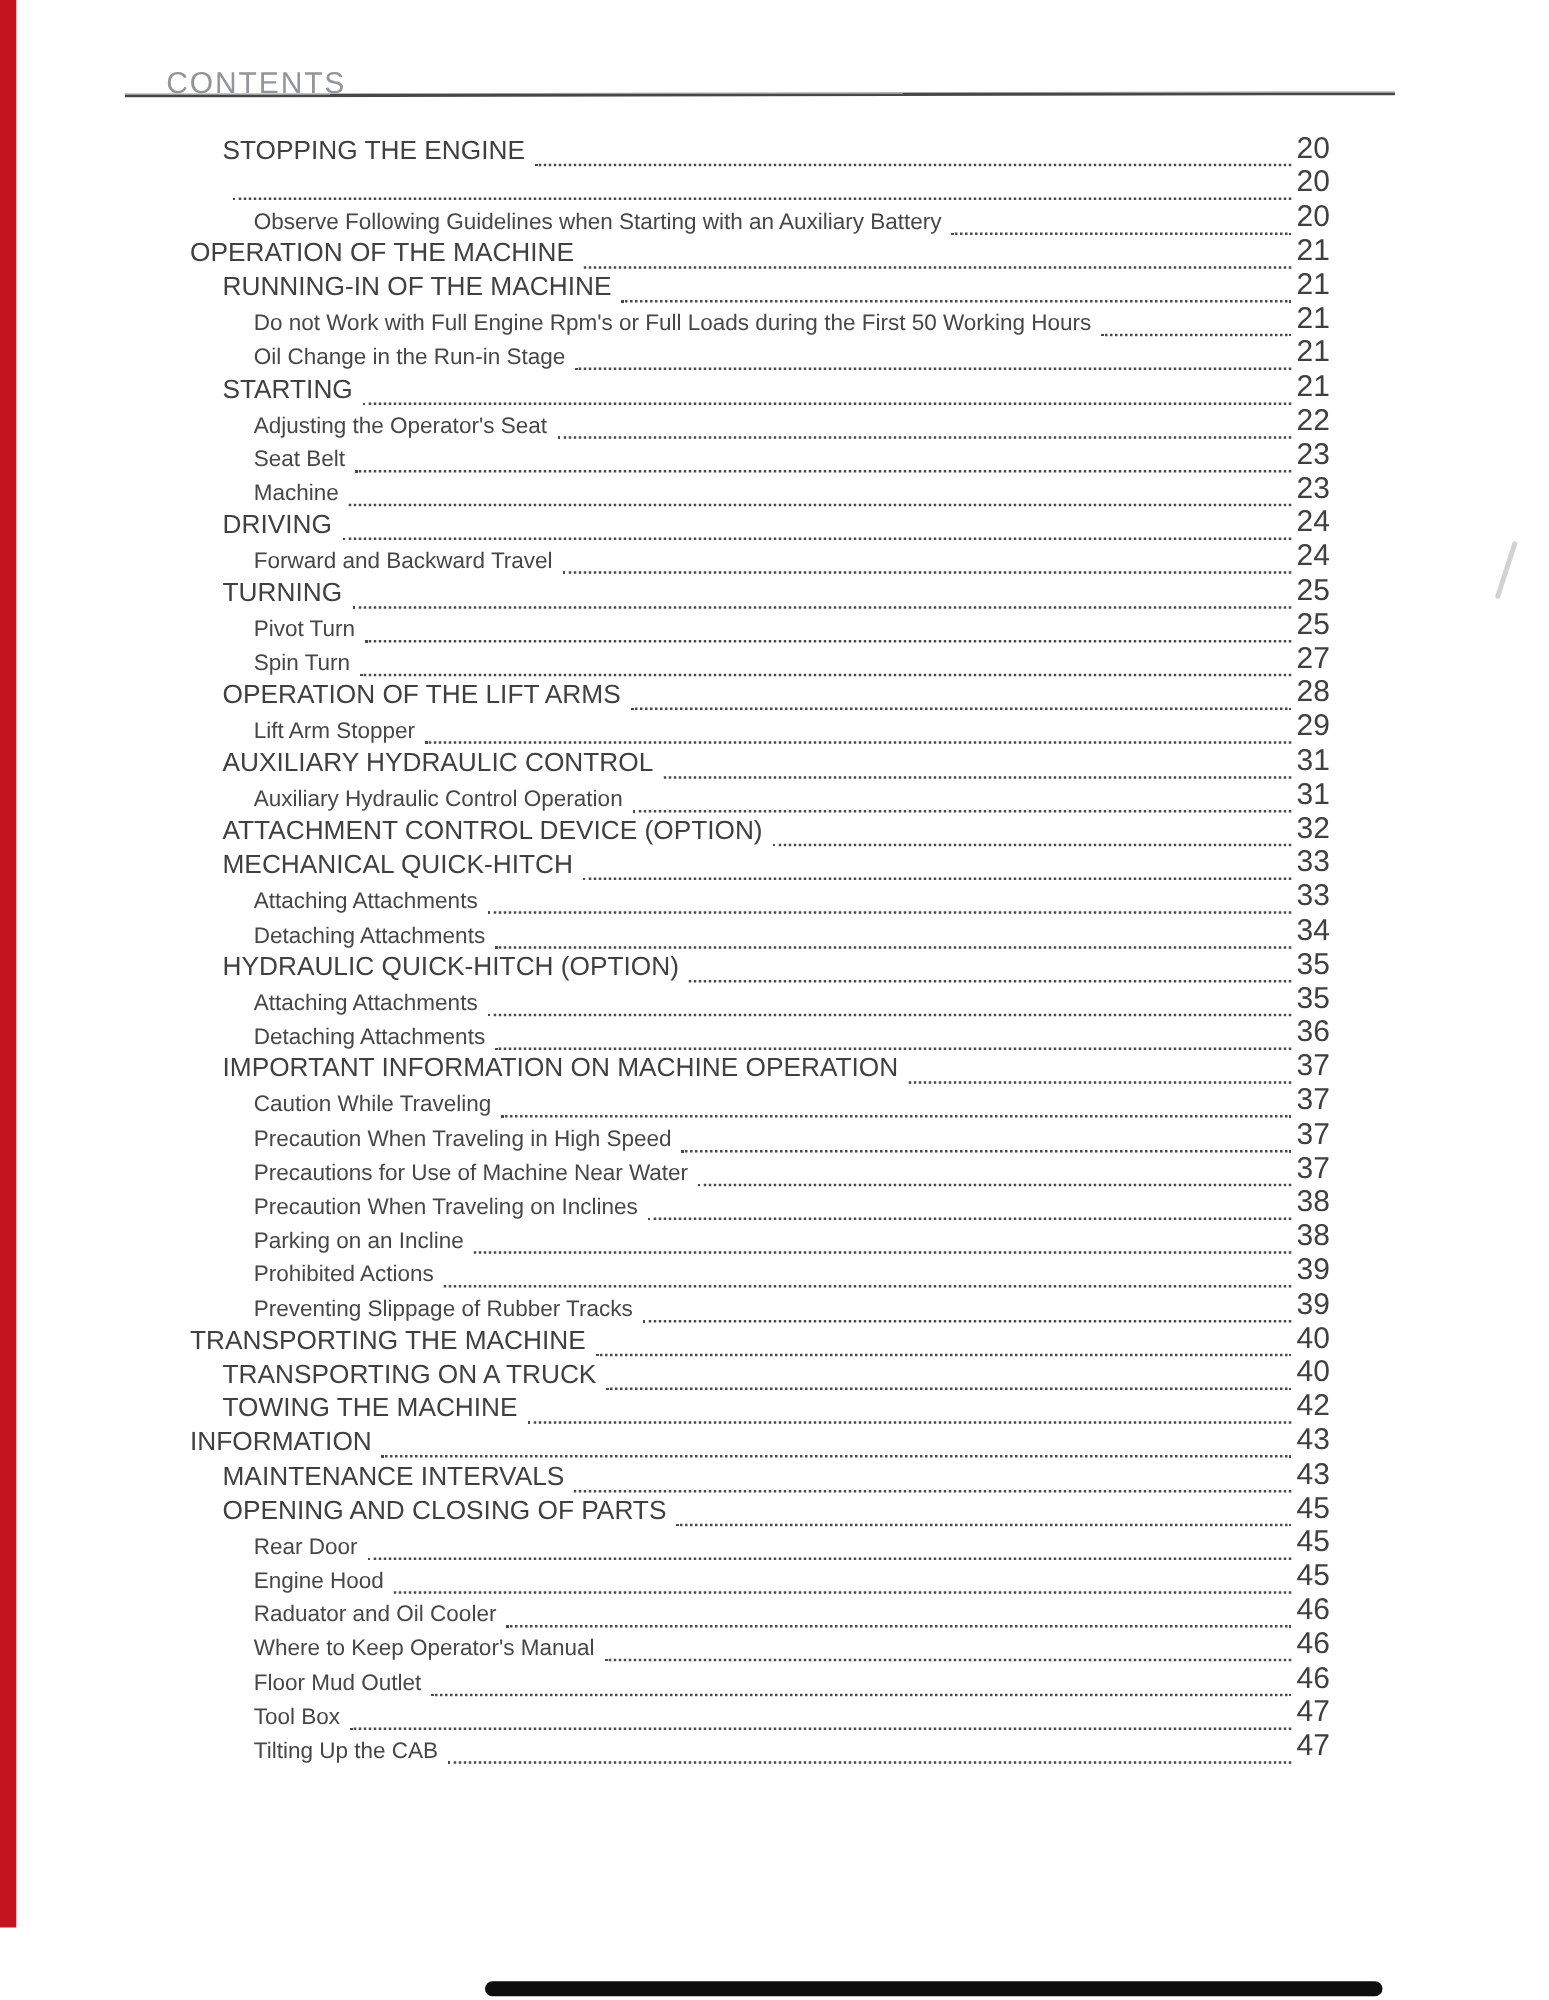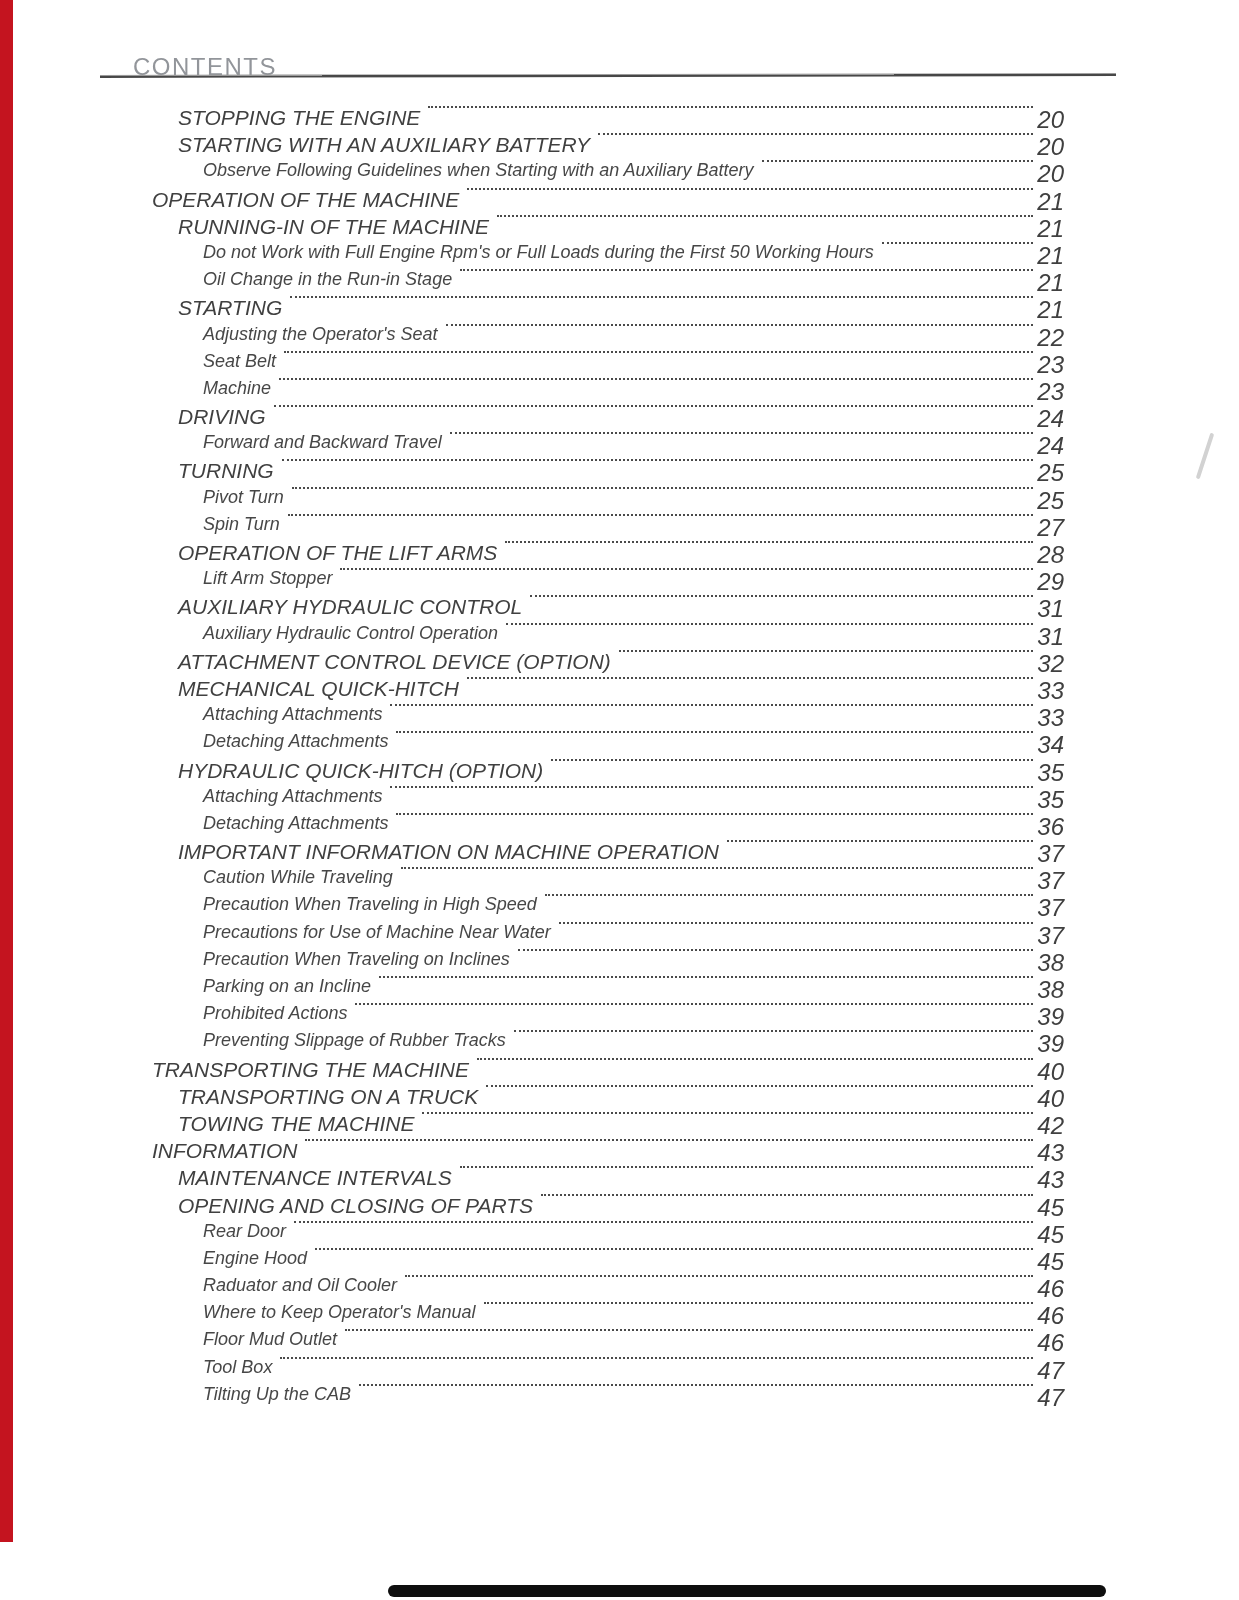--- a/index.html
+++ b/index.html
@@ -56,26 +56,25 @@
     transform:rotate(-0.1deg);
   }
   .toc{
     position:absolute;left:152px;top:106px;
     width:912px;
   }
   .section{margin-top:0;}
   .section + .section{margin-top:0;}
   .row{
     display:flex;
-    align-items:flex-start;
+    align-items:flex-end;
     height:27.2px;
     white-space:nowrap;
     font-size:21px;
     color:var(--text);
-    font-style:italic;
   }
   .row.l2{padding-left:26px;}
   .row.l3{
     padding-left:51px;
     font-size:18px;
     color:var(--sub);
   }
   .title{flex:0 0 auto;}
   .dots{
     flex:1 1 auto;
@@ -98,21 +97,20 @@
   <div class="header-title">CONTENTS</div>
   <div class="header-rule"></div>
   <div class="toc">
       <div class="section">
         <div class="row l2">
           <span class="title">STOPPING THE ENGINE</span>
           <span class="dots"></span>
           <span class="pagenum">20</span>
         </div>
         <div class="row l2">
-          <span class="title">STARTING WITH AN AUXILIARY BATTERY</span>
           <span class="dots"></span>
           <span class="pagenum">20</span>
         </div>
         <div class="row l3">
           <span class="title">Observe Following Guidelines when Starting with an Auxiliary Battery</span>
           <span class="dots"></span>
           <span class="pagenum">20</span>
         </div>
       </div>
       <div class="section">

